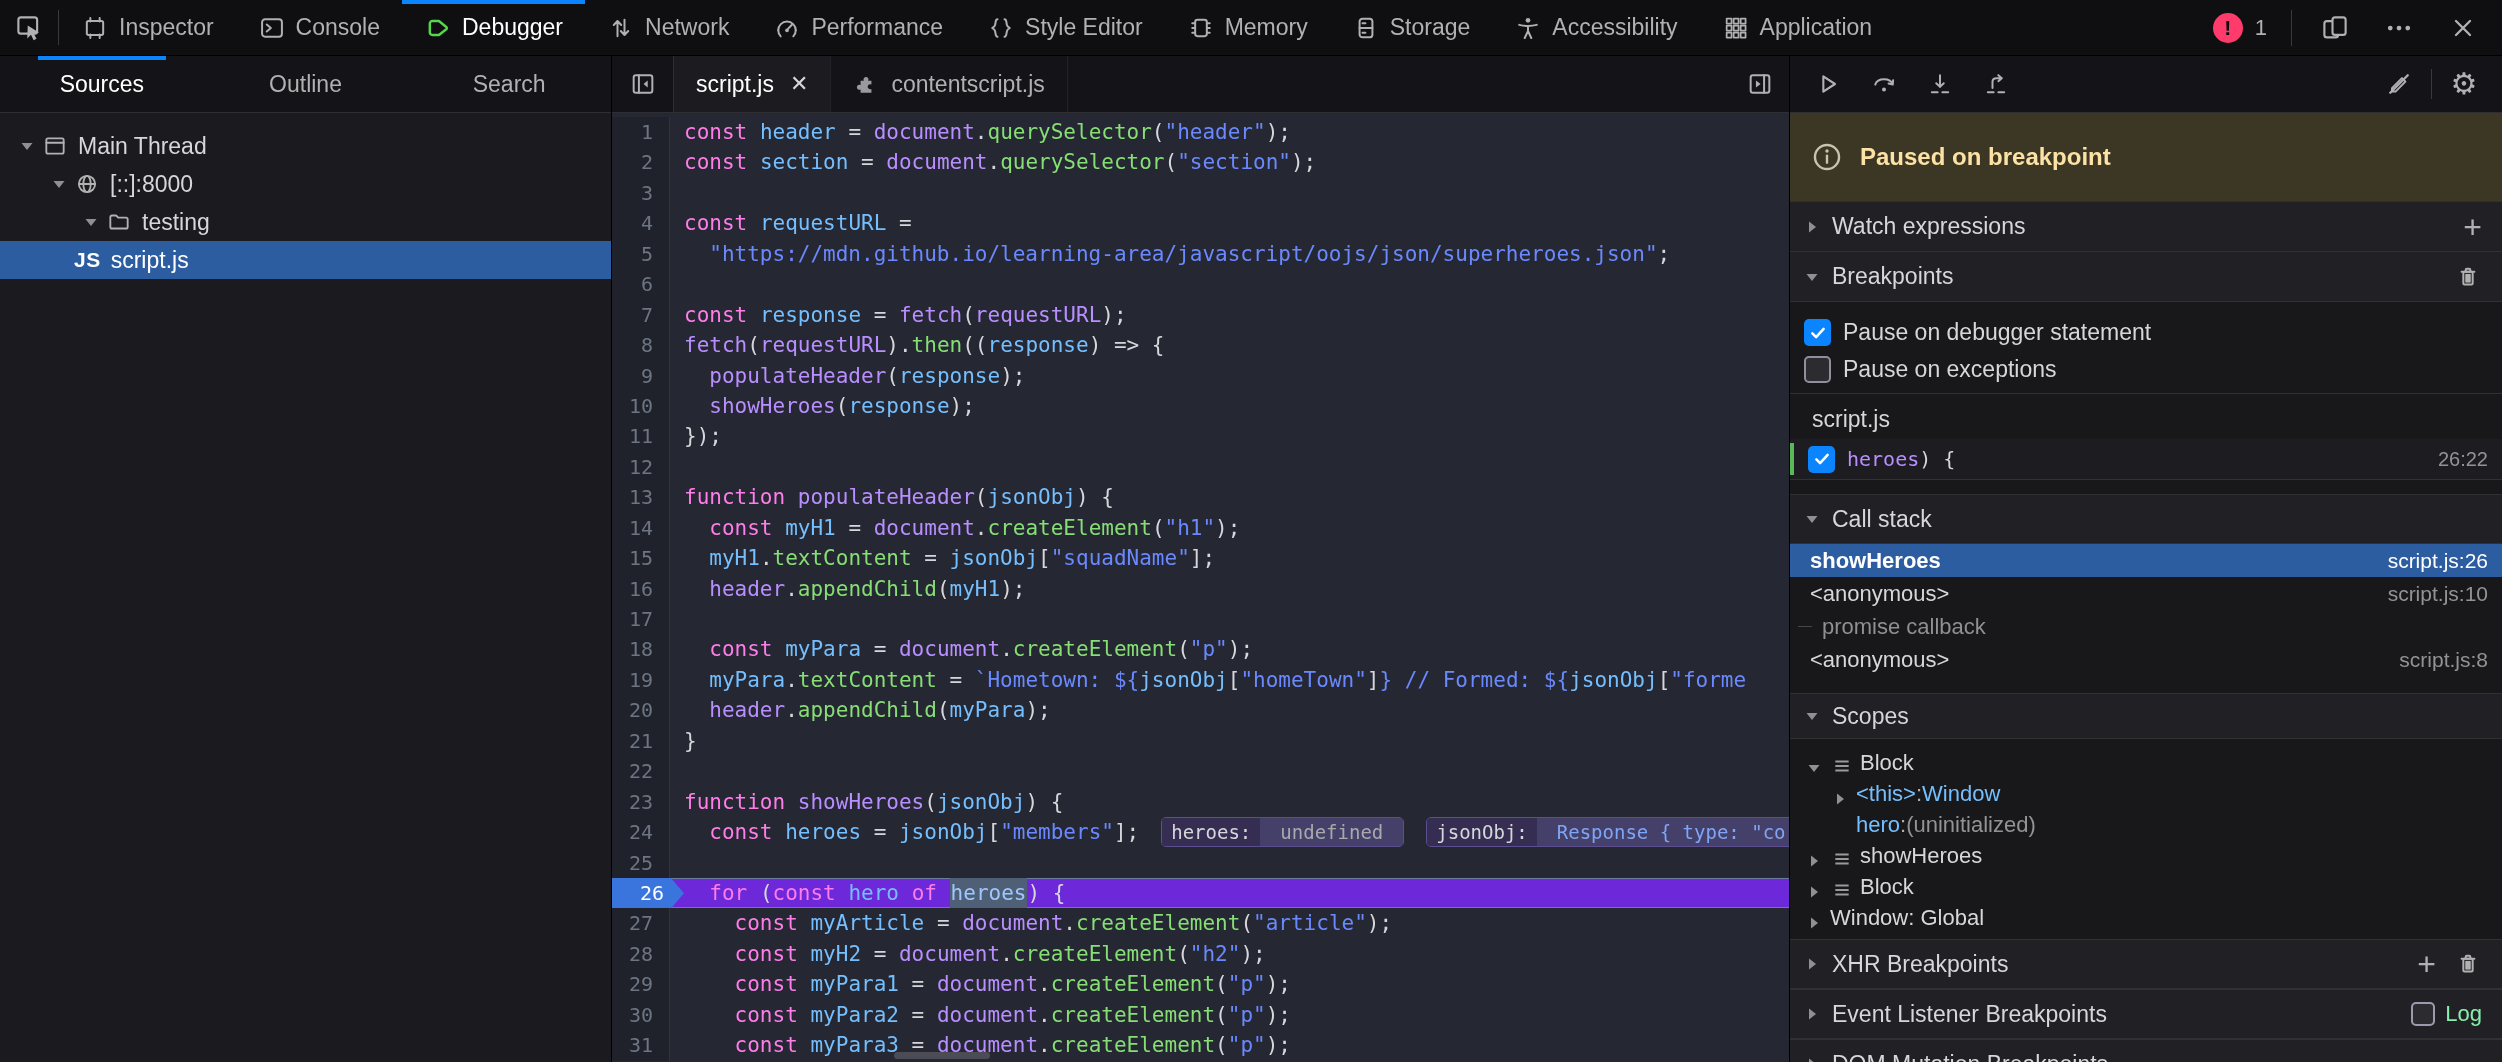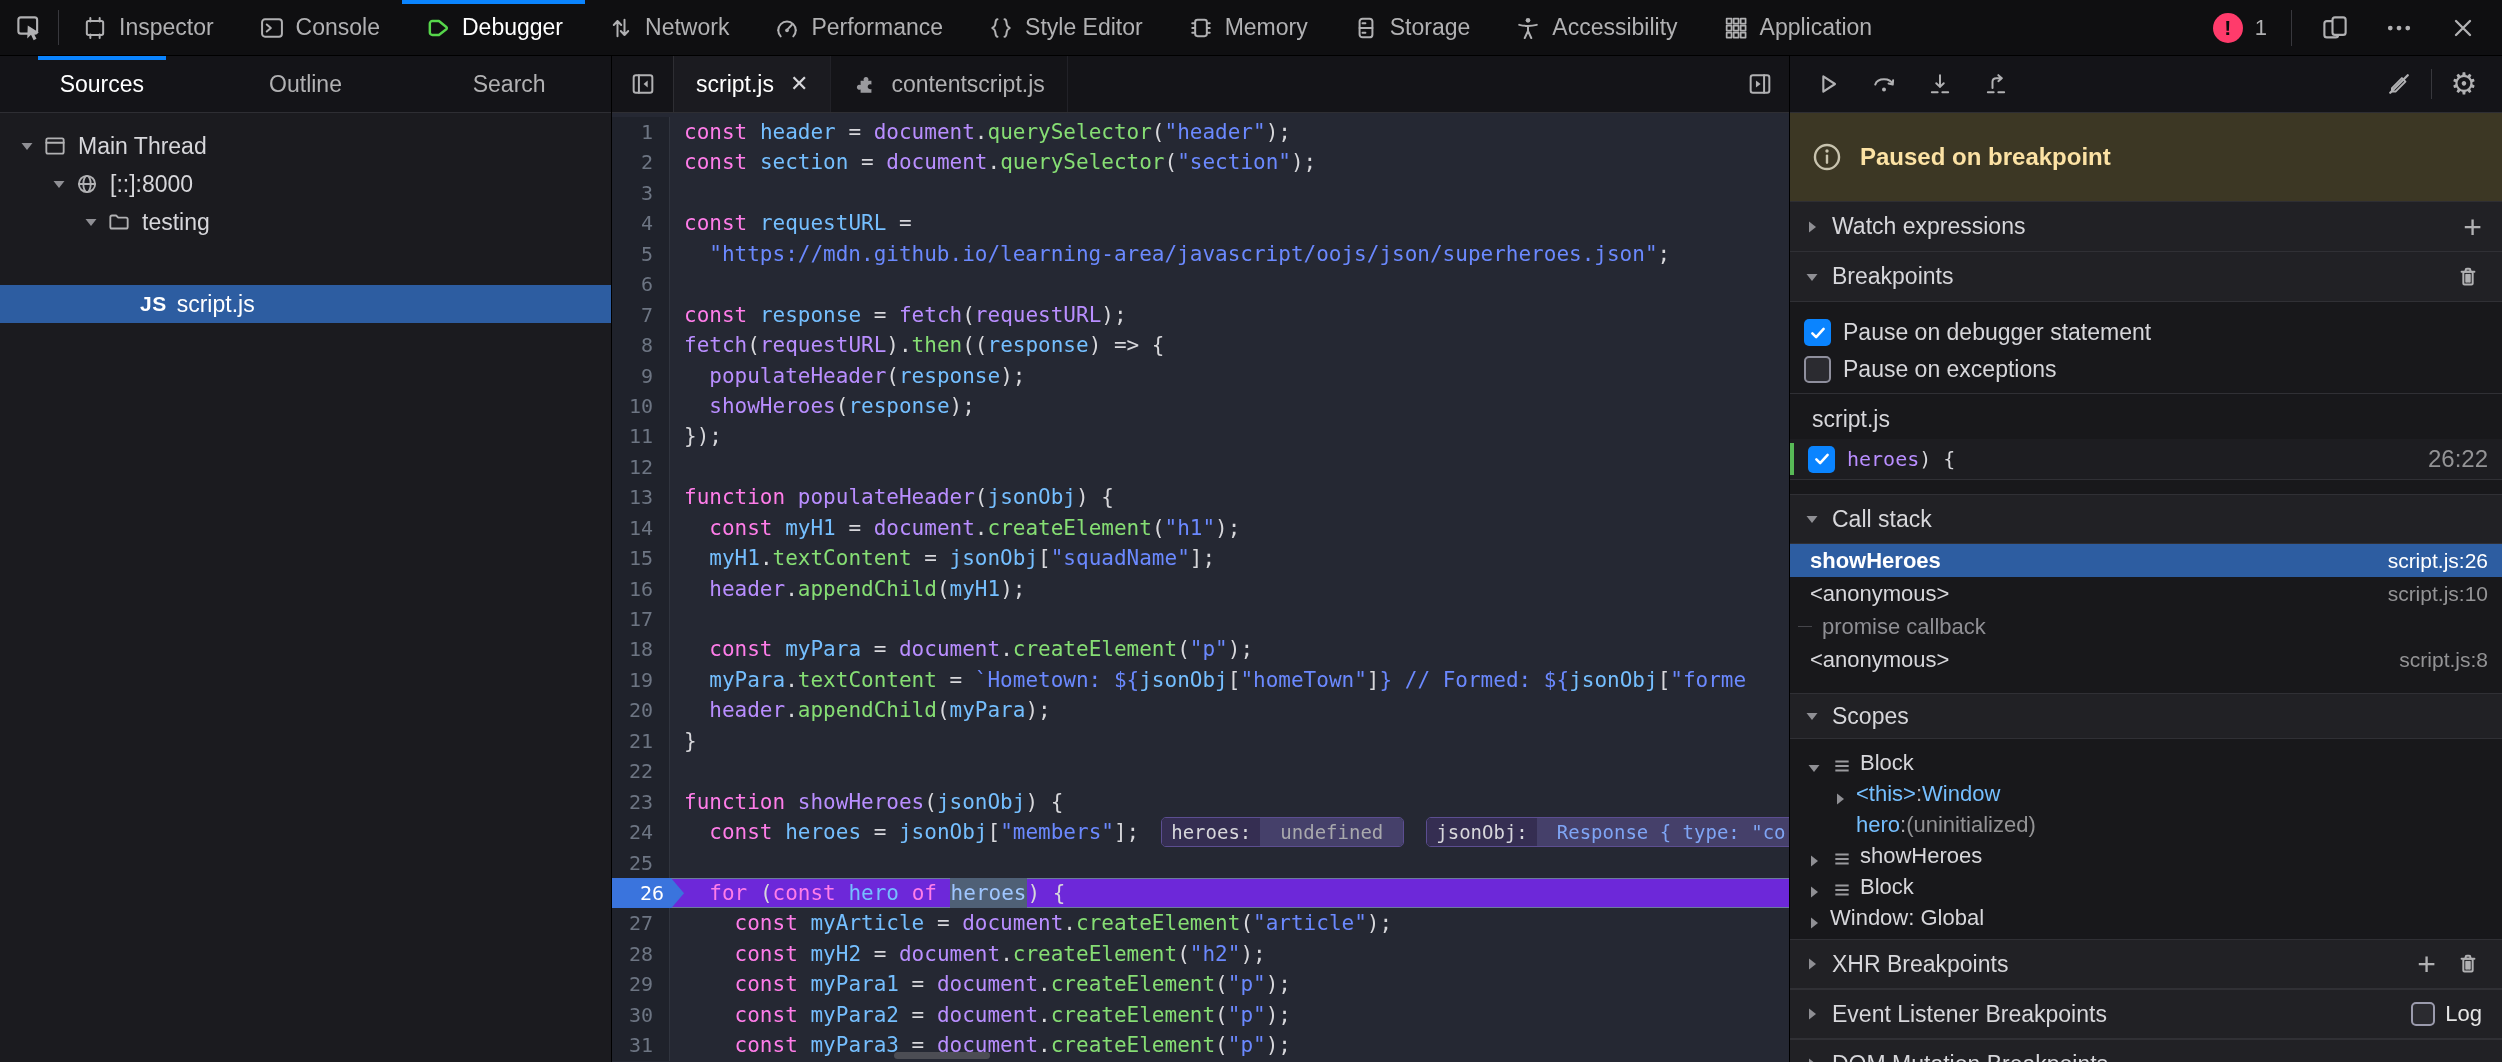--- a/index.html
+++ b/index.html
@@ -107,39 +107,39 @@
   .cb.off { background:#2b2b30; border:2px solid #8f8f9d; }
   .cb.off.small { width:24px; height:24px; flex-basis:24px; border-color:#9b9bad; }
 
   .bp-source { height:45px; flex:0 0 45px; display:flex; align-items:flex-end; padding:0 0 6px 22px;
     font-size:23px; color:#d7d7db; background:#18181b; }
   .bp-entry { height:41px; flex:0 0 41px; display:flex; align-items:center; gap:12px; padding:0 14px 0 18px;
     background:#1d1d21; border-bottom:1px solid #303035; position:relative; }
   .bp-entry::before { content:""; position:absolute; left:0; top:4px; bottom:4px; width:4px; background:#58b957; }
   .bp-code { font:20px "DejaVu Sans Mono", monospace; }
   .bp-code .nm { color:#b98eff; } .bp-code .sx { color:#d7d7db; }
-  .bp-loc { margin-left:auto; color:#939395; font-size:24px; }
+  .bp-loc { margin-left:auto; color:#939395; font-size:20px; }
 
   .panel-gap { background:#18181b; }
   .cs-row { height:33px; flex:0 0 33px; display:flex; align-items:center; padding:0 14px 0 20px;
     font-size:22px; color:#d7d7db; cursor:pointer; }
   .cs-row .loc { margin-left:auto; color:#939395; font-size:21px; }
   .cs-row.selected { background:#2d5da1; color:#fff; font-weight:bold; }
   .cs-row.selected .loc { color:#fff; font-weight:normal; }
   .cs-row.async { color:#8f8f94; padding-left:8px; gap:10px; }
   .cs-row.async .dash { width:14px; height:1px; background:#45454a; }
 
   .sc-row { height:31px; flex:0 0 31px; display:flex; align-items:flex-end; font-size:22px;
     color:#d7d7db; cursor:pointer; }
   .sc-row .ham { margin:0 8px 0 2px; }
   .sc-name { color:#75bfff; } .sc-colon { color:#b1b1b3; }
   .sc-val-blue { color:#75bfff; } .sc-val-gray { color:#939395; }
 
   .bottom-hdr { border-top:1px solid #303035; }
-  .log-wrap { display:flex; align-items:center; gap:10px; color:#e5e5e5; font-size:22px; }
+  .log-wrap { display:flex; align-items:center; gap:10px; color:#86efac; font-size:22px; }
 
   svg { display:block; }
 </style>
 </head>
 <body>
 
 <div class="app">
 
   <div class="toolbar">
     <div class="tb-btn">
@@ -328,21 +328,21 @@
                 <path d="M2.5 5 L13.5 5 L8 12 Z" fill="#8f8f94"></path>
               </svg>
             </span>
             <span class="ticon">
               <svg width="26" height="26" viewBox="0 0 24 24" fill="none" stroke="#b1b1b3" stroke-width="1.7" stroke-linecap="round" stroke-linejoin="round">
                 <path d="M4 7.5 a1.5 1.5 0 0 1 1.5-1.5 H9.3 l2 2 H18.5 A1.5 1.5 0 0 1 20 9.5 v7 a1.5 1.5 0 0 1-1.5 1.5 h-13 A1.5 1.5 0 0 1 4 16.5 Z"></path>
               </svg>
             </span>
             <span>testing</span>
           </div>
-          <div class="tree-row selected" style="padding-left: 112px; margin-top: 44px;">
+          <div class="tree-row selected" style="padding-left: 46px;">
             <span class="tw"></span>
             <span class="js-badge">JS</span>
             <span>script.js</span>
           </div>
         </div>
     </div>
 
     <div class="editor-col">
       <div class="subbar">
         <div class="etab-collapse">

